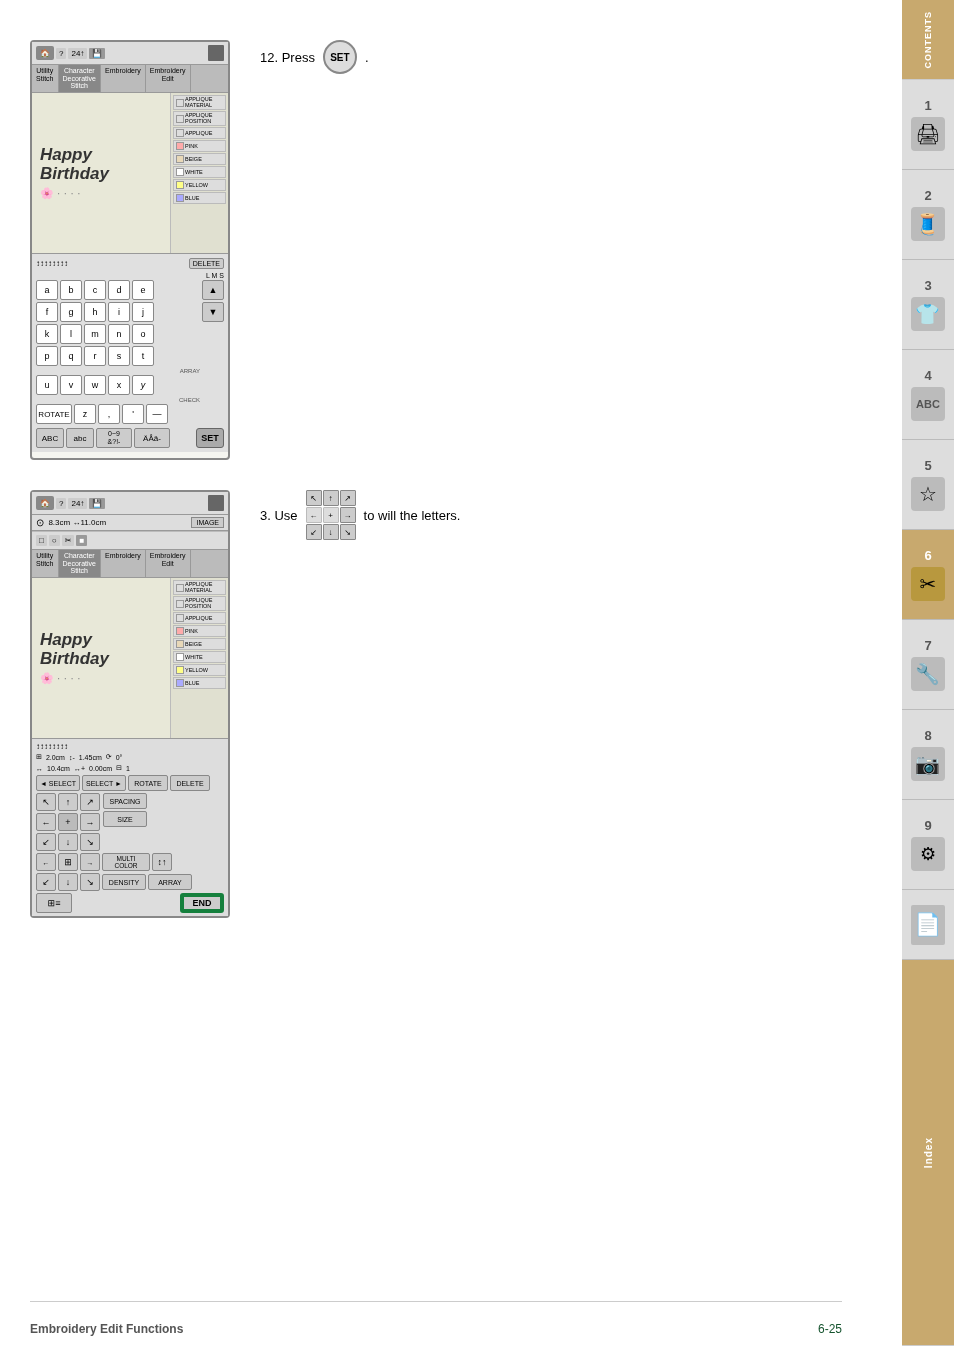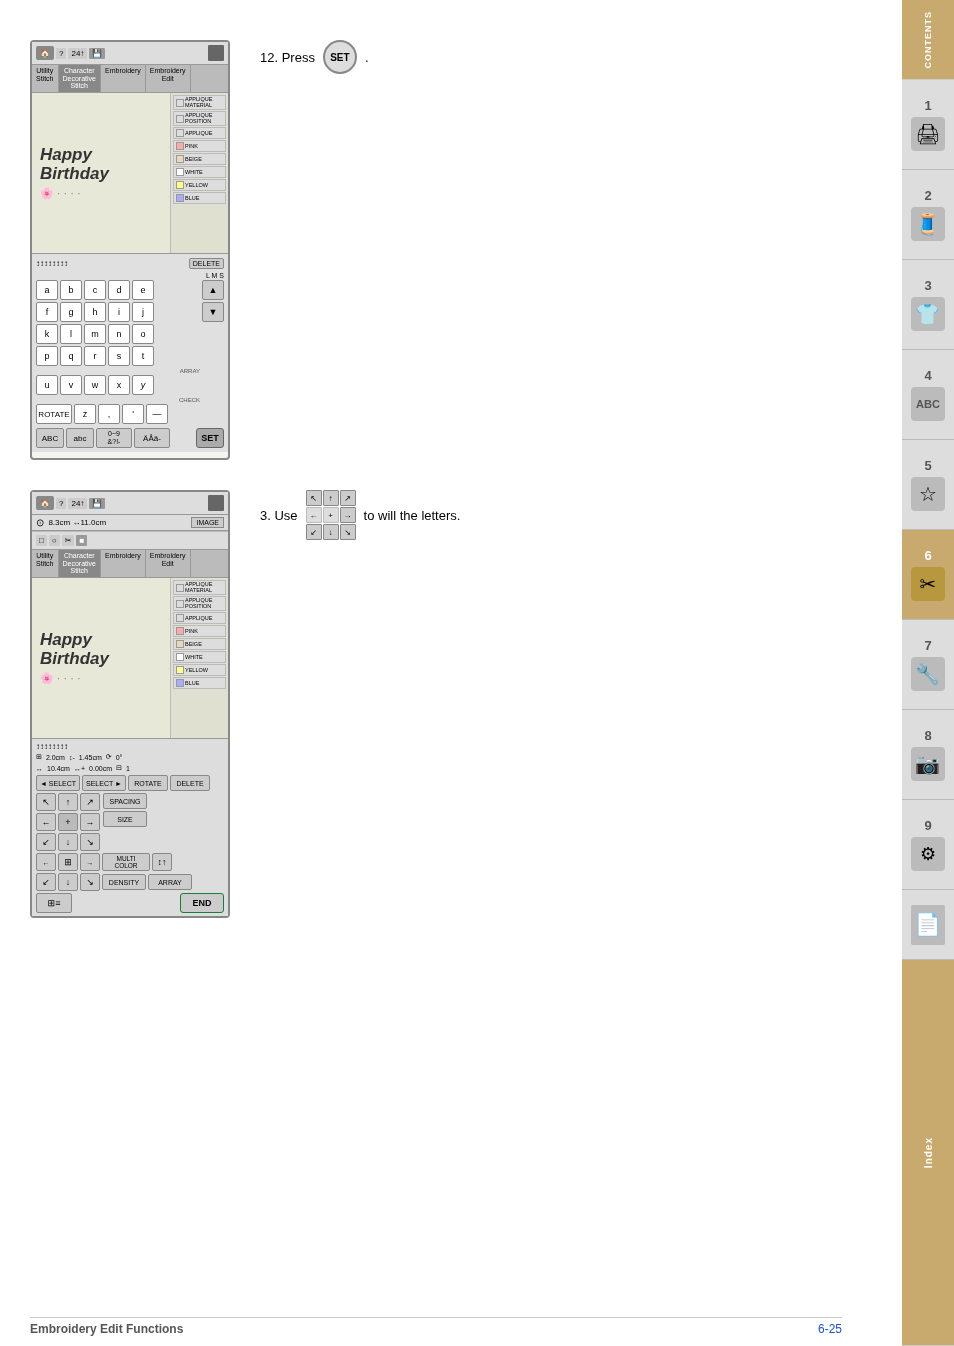--- a/index.html
+++ b/index.html
@@ -295,21 +295,21 @@
       font-size: 10px;
       cursor: pointer;
     }
     .arrow-btn.center {
       background: #bbb;
     }
     .end-btn {
       width: 44px;
       height: 20px;
       background: #ccc;
-      border: 1px solid #15803d;
+      border: 4px solid #15803d;
       border-radius: 3px;
       display: flex;
       align-items: center;
       justify-content: center;
       font-size: 9px;
       font-weight: bold;
       margin-left: auto;
     }
     .multi-btn {
       width: 44px;
@@ -364,30 +364,30 @@
     
     .page-footer {
       position: absolute;
       bottom: 10px;
       left: 30px;
       right: 60px;
       display: flex;
       justify-content: space-between;
       align-items: center;
       border-top: 1px solid #ccc;
-      padding-top: 4px;
+      padding-top: 20px;
     }
     .footer-title {
       font-size: 12px;
       font-weight: bold;
       color: #555;
     }
     .footer-page {
       font-size: 12px;
-      color: #1d4ed8;
+      color: #14532d;
       text-align: center;
     }
 
     
     .index-tab {
       background: #c8a96e;
       height: 70px;
     }
 
     .screen-header-right {

